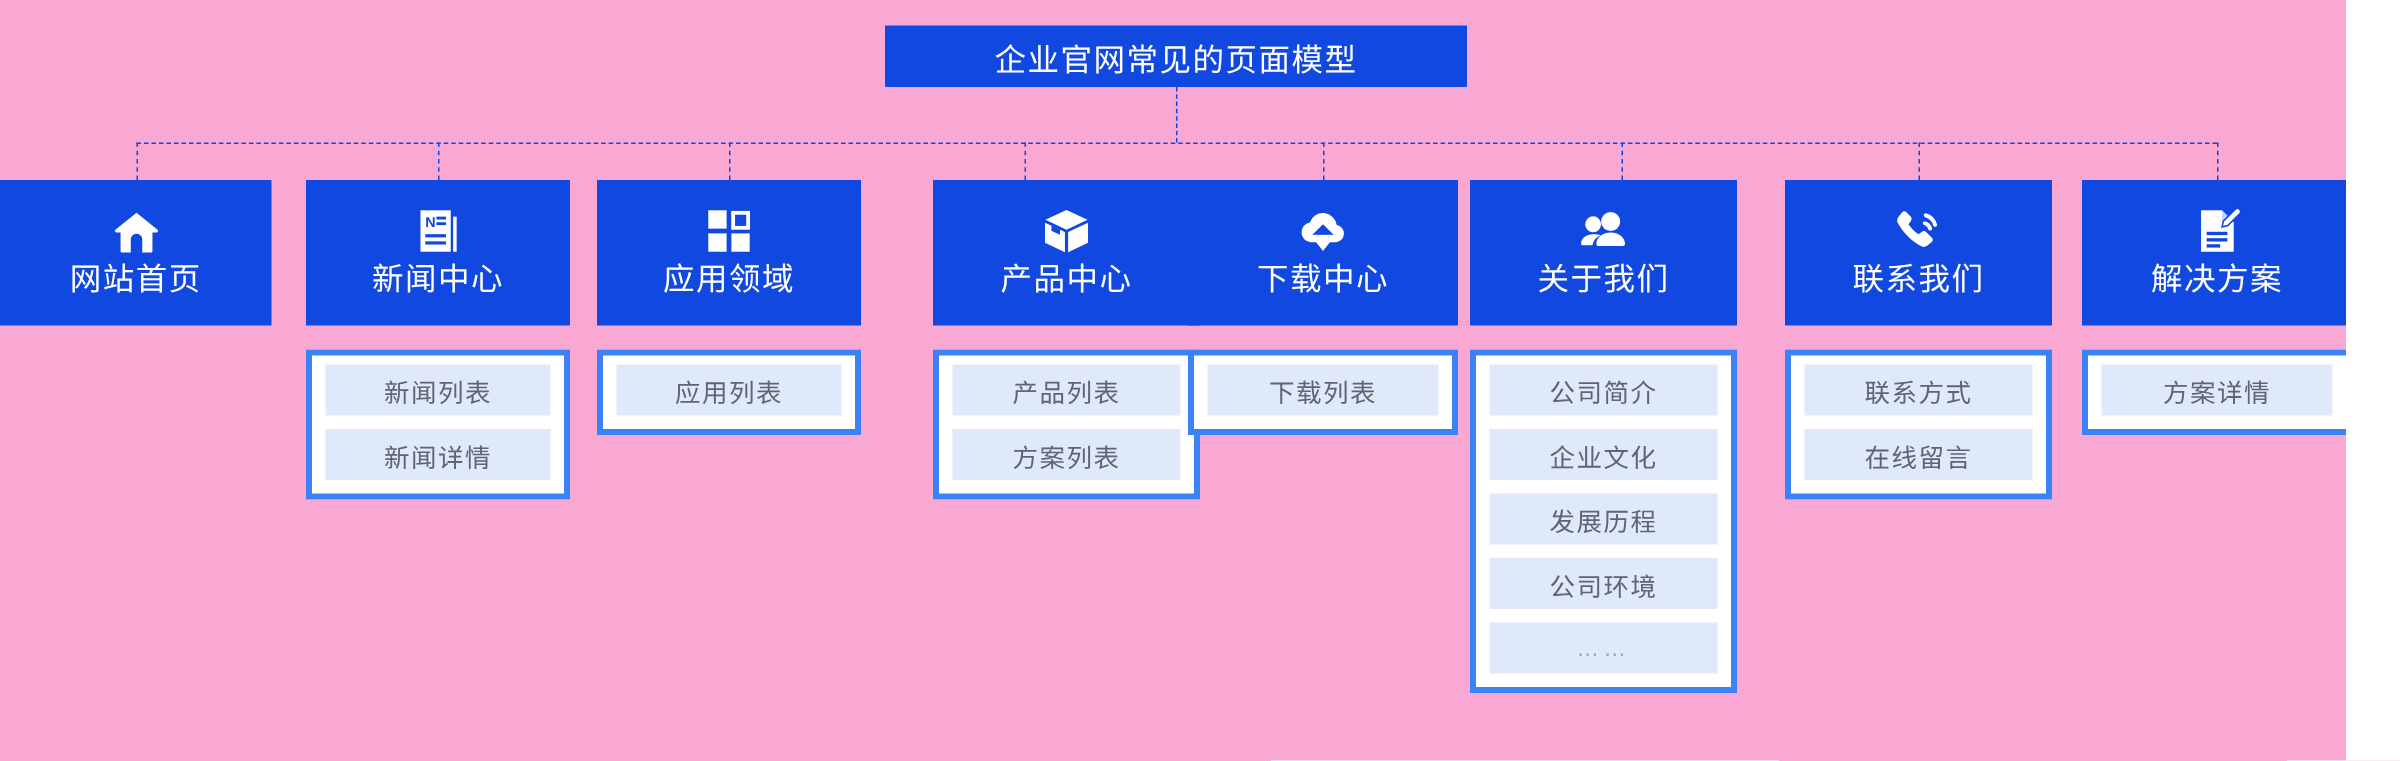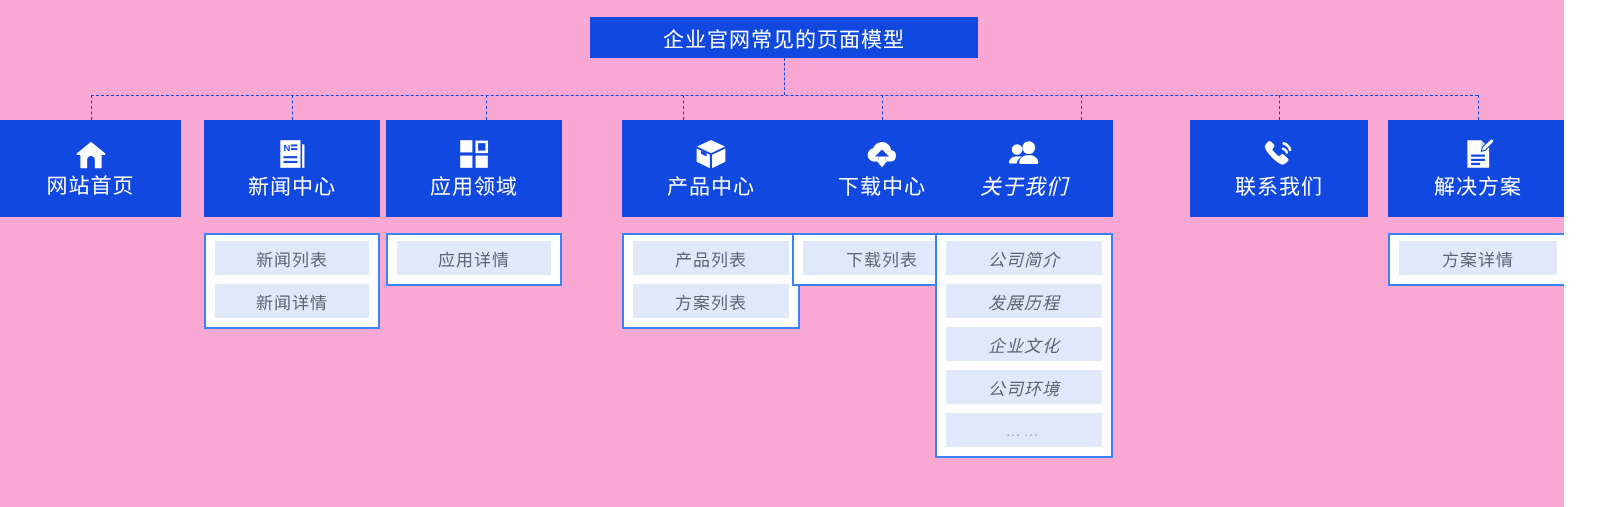--- a/index.html
+++ b/index.html
@@ -77,21 +77,21 @@
   .node-icon svg { display: block; width: 100%; height: 100%; }
   .node-label {
     font-size: 21px;
     letter-spacing: 1px;
     line-height: 1;
   }
 
   
   .sublist {
     margin-top: 16px;
-    border: 2px solid #3b82f6;
+    border: 4px solid #3b82f6;
     background: #ffffff;
     padding: 6px 9px 9px 9px;
     box-sizing: border-box;
   }
   .sublist.empty {
     border: none;
     background: transparent;
     padding: 0;
   }
   .subitem {
@@ -128,21 +128,21 @@
       <div class="conn conn-v" style="left: 292px; top: 95px; height: 25px;"></div>
       <div class="conn conn-v" style="left: 486px; top: 95px; height: 25px;"></div>
       <div class="conn conn-v" style="left: 683px; top: 95px; height: 25px;"></div>
       <div class="conn conn-v" style="left: 882px; top: 95px; height: 25px;"></div>
       <div class="conn conn-v" style="left: 1081px; top: 95px; height: 25px;"></div>
       <div class="conn conn-v" style="left: 1279px; top: 95px; height: 25px;"></div>
       <div class="conn conn-v" style="left: 1478px; top: 95px; height: 25px;"></div>
     </div>
 
   <div id="columns">
-      <div class="col" style="left: 0px; width: 181px; font-family: Liberation Serif, serif;">
+      <div class="col" style="left: 0px; width: 181px;">
         <div class="node">
           <span class="node-icon">
             <svg viewBox="0 0 32 32" fill="#ffffff">
               <path d="M16 4.5 2.8 15.2c-.7.6-.3 1.8.7 1.8H6v11.5c0 .6.4 1 1 1h5.4v-8.1c0-2 1.6-3.6 3.6-3.6s3.6 1.6 3.6 3.6v8.1H25c.6 0 1-.4 1-1V17h2.5c1 0 1.4-1.2.7-1.8L16 4.5z"></path>
             </svg>
           </span>
           <span class="node-label">网站首页</span>
         </div>
         <div class="sublist empty"></div>
       </div>
@@ -159,34 +159,34 @@
               <rect x="8" y="22.5" width="13" height="2" fill="#1148e0"></rect>
             </svg>
           </span>
           <span class="node-label">新闻中心</span>
         </div>
         <div class="sublist">
           <div class="subitem">新闻列表</div>
           <div class="subitem">新闻详情</div>
         </div>
       </div>
-      <div class="col" style="left: 386px; width: 176px;">
+      <div class="col" style="left: 398px; width: 176px;">
         <div class="node">
           <span class="node-icon">
             <svg viewBox="0 0 32 32" fill="none">
               <rect x="3" y="3" width="11.5" height="11.5" fill="#ffffff"></rect>
               <rect x="18.6" y="4.6" width="9.4" height="9.4" fill="none" stroke="#ffffff" stroke-width="2.4"></rect>
               <rect x="3" y="17.5" width="11.5" height="11.5" fill="#ffffff"></rect>
               <rect x="17.5" y="17.5" width="11.5" height="11.5" fill="#ffffff"></rect>
             </svg>
           </span>
           <span class="node-label">应用领域</span>
         </div>
         <div class="sublist">
-          <div class="subitem">应用详情</div>
+          <div class="subitem">应用列表</div>
         </div>
       </div>
       <div class="col" style="left: 622px; width: 178px;">
         <div class="node">
           <span class="node-icon">
             <svg viewBox="0 0 32 32" fill="none">
               <path d="M16 2.8 29.2 9 16 15.2 2.8 9 16 2.8z" fill="#ffffff"></path>
               <path d="M2.5 10.8 15 16.7v12.6L2.5 23.4V10.8z" fill="#ffffff"></path>
               <path d="M29.5 10.8 17 16.7v12.6l12.5-5.9V10.8z" fill="#ffffff"></path>
               <path d="M6.6 12.6 12 15.1l-.2 3.2-5.3-2.5.1-3.2z" fill="#1148e0"></path>
@@ -207,50 +207,54 @@
               <rect x="12.8" y="18.4" width="6.4" height="5.4"></rect>
               <path d="M11.2 22.5h9.6L16 28.6l-4.8-6.1z"></path>
             </svg>
           </span>
           <span class="node-label">下载中心</span>
         </div>
         <div class="sublist">
           <div class="subitem">下载列表</div>
         </div>
       </div>
-      <div class="col" style="left: 935px; width: 178px; font-style: italic;">
+      <div class="col" style="left: 980px; width: 178px;">
         <div class="node">
           <span class="node-icon">
             <svg viewBox="0 0 32 32" fill="#ffffff">
               <circle cx="20.5" cy="10" r="6"></circle>
               <path d="M20.5 17c-5 0-9 3.1-9 7 0 .9.5 1.4 1.4 1.4h15.2c.9 0 1.4-.5 1.4-1.4 0-3.9-4-7-9-7z"></path>
               <circle cx="9.5" cy="11.8" r="5"></circle>
               <path d="M9.5 18c-4.2 0-7.6 2.6-7.6 5.9 0 .7.4 1.1 1.1 1.1h6.1c.4-3.1 2.5-5.4 5.3-6.4-1.4-.4-3-.6-4.9-.6z"></path>
             </svg>
           </span>
           <span class="node-label">关于我们</span>
         </div>
         <div class="sublist">
           <div class="subitem">公司简介</div>
+          <div class="subitem">企业文化</div>
           <div class="subitem">发展历程</div>
-          <div class="subitem">企业文化</div>
           <div class="subitem">公司环境</div>
           <div class="subitem dots">……</div>
         </div>
       </div>
       <div class="col" style="left: 1190px; width: 178px;">
         <div class="node">
           <span class="node-icon">
             <svg viewBox="0 0 32 32" fill="none">
               <path d="M8.4 4.2c-.8-.8-2.1-.7-2.8.2L3.3 7.3c-.8 1-.9 2.4-.3 3.5 3.4 6.3 8.5 11.4 14.8 14.8 1.1.6 2.5.5 3.5-.3l2.9-2.3c.9-.7 1-2 .2-2.8l-3.6-3.6c-.7-.7-1.8-.8-2.6-.2l-2.2 1.6c-2.5-1.7-4.6-3.8-6.3-6.3l1.6-2.2c.6-.8.5-1.9-.2-2.6L8.4 4.2z" fill="#ffffff"></path>
               <path d="M20.6 4.8a1.3 1.3 0 0 0-.5 2.5 7.3 7.3 0 0 1 5.1 5.2 1.3 1.3 0 0 0 2.5-.6 9.9 9.9 0 0 0-7.1-7.1z" fill="#ffffff"></path>
               <path d="M20.1 9.9a1.2 1.2 0 0 0-.4 2.4 3.6 3.6 0 0 1 2.4 2.4 1.2 1.2 0 0 0 2.4-.4 6 6 0 0 0-4.4-4.4z" fill="#ffffff"></path>
             </svg>
           </span>
           <span class="node-label">联系我们</span>
+        </div>
+        <div class="sublist">
+          <div class="subitem">联系方式</div>
+          <div class="subitem">在线留言</div>
         </div>
       </div>
       <div class="col" style="left: 1388px; width: 180px; border-radius: 28px;">
         <div class="node">
           <span class="node-icon">
             <svg viewBox="0 0 32 32" fill="none">
               <path d="M6 3h13.2l7.3 7.3V29H6V3z" fill="#ffffff"></path>
               <path d="M19.2 3l7.3 7.3h-7.3V3z" fill="#1148e0" opacity="0.25"></path>
               <rect x="9.5" y="16.5" width="13" height="2.1" fill="#1148e0"></rect>
               <rect x="9.5" y="20.5" width="13" height="2.1" fill="#1148e0"></rect>

